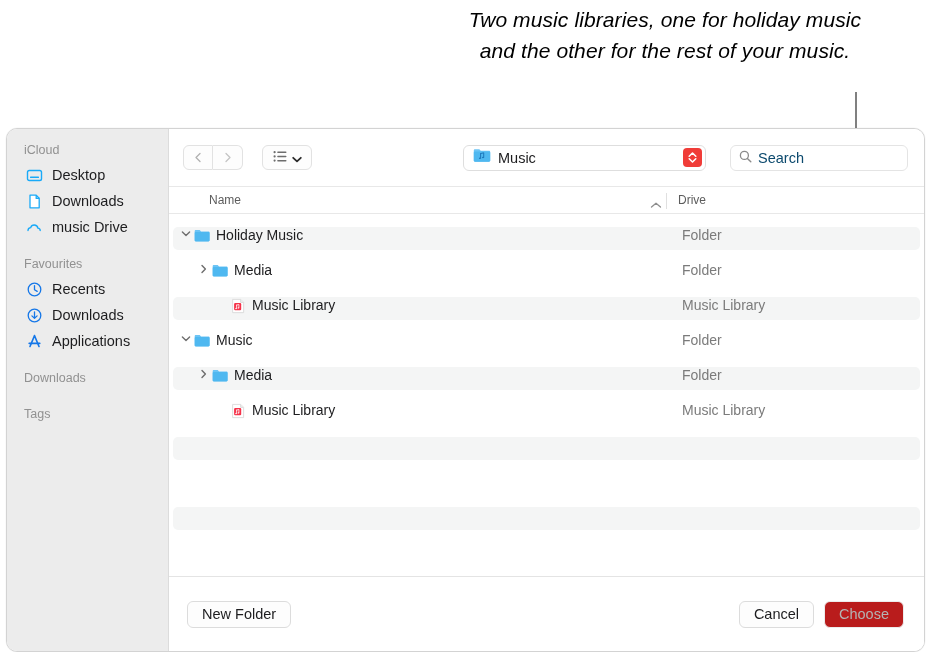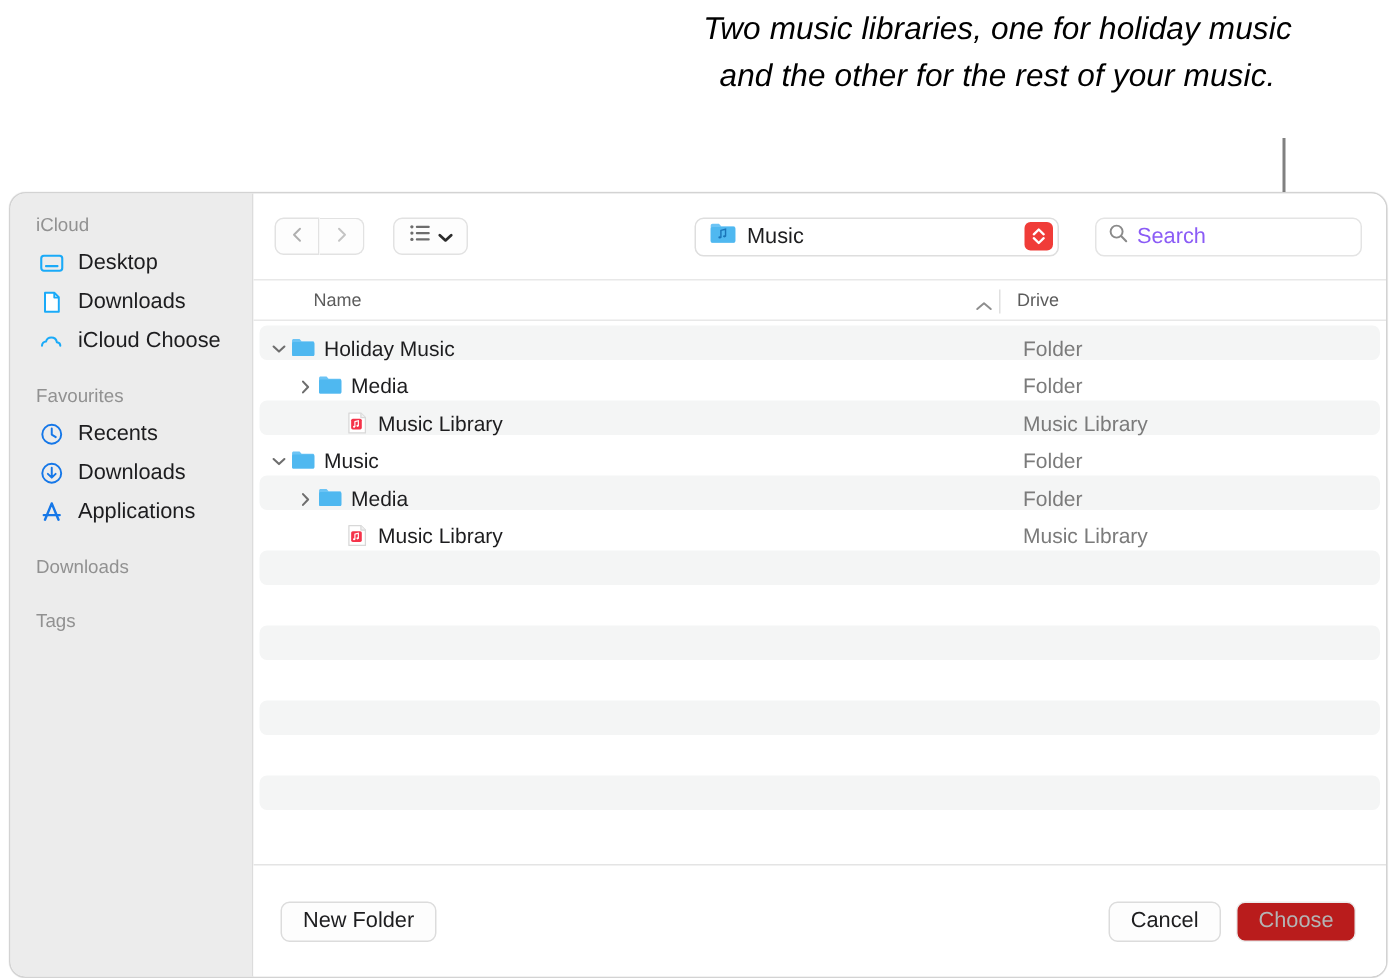--- a/index.html
+++ b/index.html
@@ -169,21 +169,21 @@
     width: 178px; height: 26px;
     background: #ffffff;
     border: 1px solid #e4e4e4;
     border-radius: 6px;
     display: flex; align-items: center;
     padding: 0 8px;
     gap: 6px;
     margin-left: 14px;
     cursor: text;
   }
-  .search-ph { font-size: 14.5px; color: #8b5cf6; }
+  .search-ph { font-size: 14.5px; color: #0c4a6e; }
 
   
   .colheader {
     height: 28px;
     display: flex;
     align-items: center;
     border-top: 1px solid #e8e8e8;
     border-bottom: 1px solid #e8e8e8;
     flex: 0 0 28px;
     position: relative;
@@ -207,23 +207,23 @@
   
   .filelist {
     flex: 1;
     position: relative;
     overflow: hidden;
     padding-top: 1px;
   }
   .row {
     height: 23px;
     display: flex;
-    align-items: flex-end;
+    align-items: flex-start;
     border-radius: 5px;
-    margin: 2px 4px;
+    margin: 12px 4px;
     position: relative;
     cursor: default;
   }
   .row.striped { background: #f4f5f5; }
   .disclosure {
     width: 14px; height: 14px;
     display: flex; align-items: center; justify-content: center;
     flex: 0 0 14px;
     cursor: default;
   }
@@ -311,21 +311,21 @@
         </span>
         <span class="sb-label">Downloads</span>
       </div>
 
       <div class="sb-item">
         <span class="sb-icon">
           <svg width="17" height="17" viewBox="0 0 17 17">
               <path d="M2 11.5c0-1.6 1.2-2.8 2.7-2.9C5.1 7 6.5 6 8.2 6c1.9 0 3.4 1.3 3.7 3.1 1.3.1 2.3 1.1 2.3 2.4" fill="none" stroke="#1aaaf8" stroke-width="1.35" stroke-linecap="round"></path>
             </svg>
         </span>
-        <span class="sb-label">iCloud Choose</span>
+        <span class="sb-label">music Drive</span>
       </div>
 
       <div class="sb-spacer"></div>
 
       <div class="sb-group-title">Favourites</div>
 
       <div class="sb-item">
         <span class="sb-icon">
           <svg width="17" height="17" viewBox="0 0 17 17">
               <circle cx="8.5" cy="8.5" r="6.3" fill="none" stroke="#1577e8" stroke-width="1.3"></circle>

